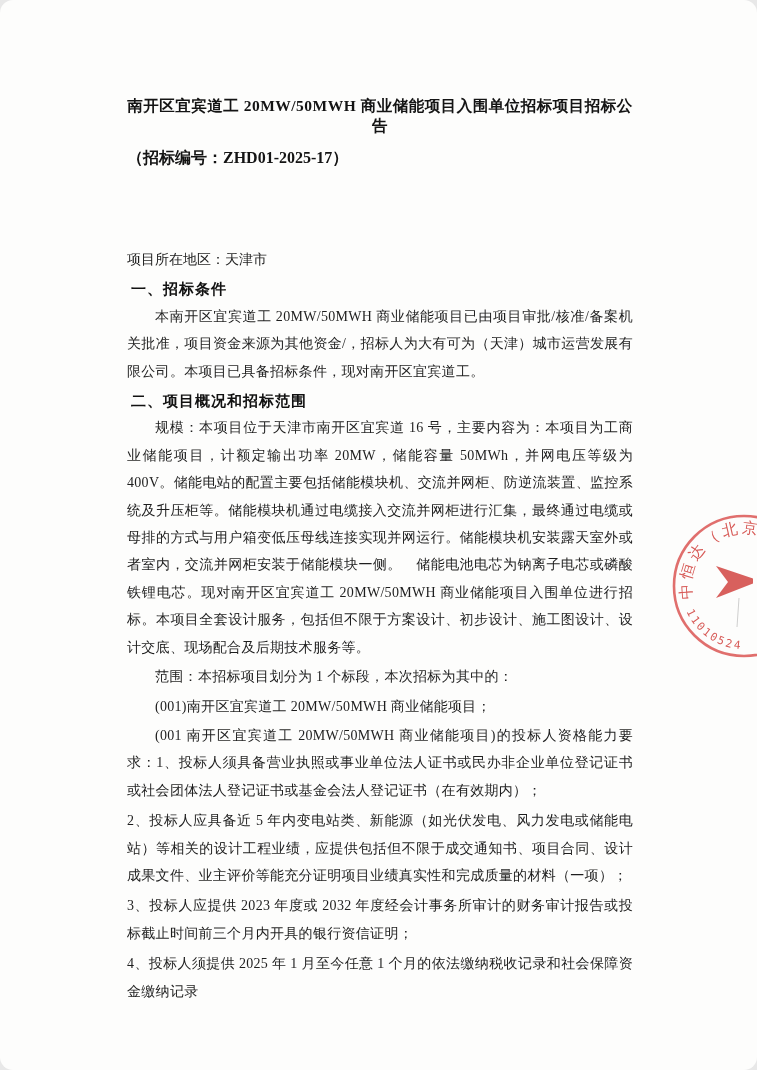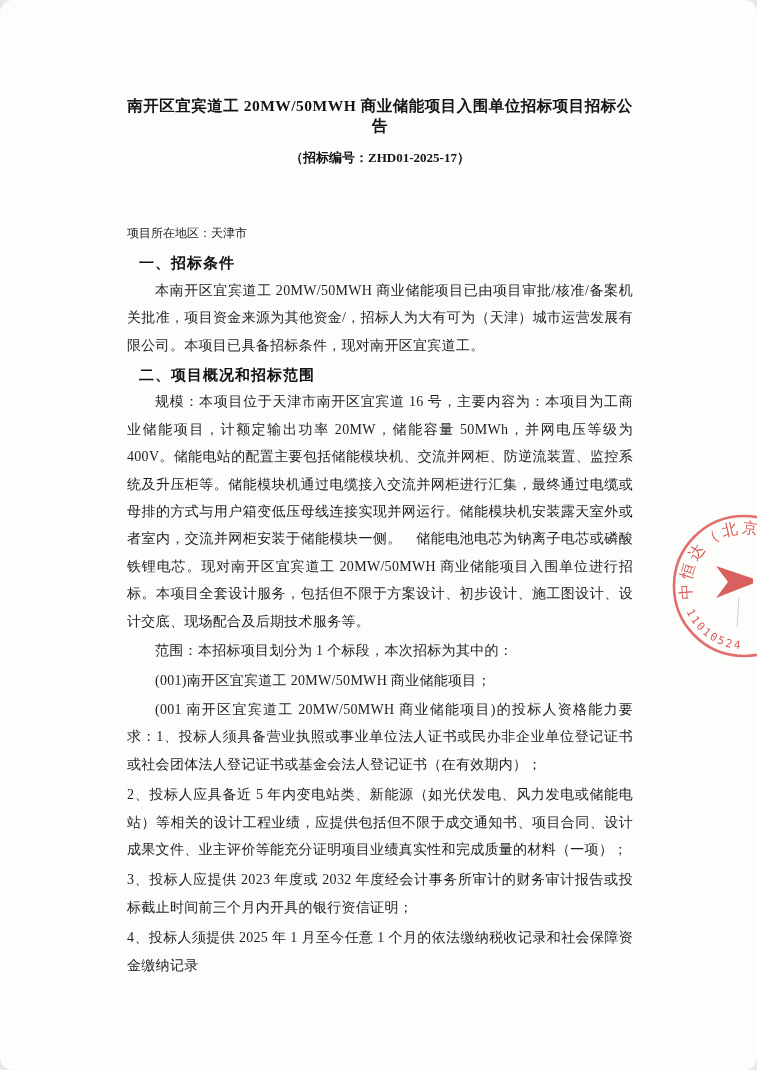--- a/index.html
+++ b/index.html
@@ -21,33 +21,33 @@
     margin:6px 0 0;
     font-size:15.5px;
     font-weight:bold;
     text-align:center;
     line-height:20px;
     letter-spacing:0.5px;
     color:#141414;
   }
   .subtitle{
     margin:12px 0 0;
-    font-size:13px;
+    font-size:16px;
     font-weight:bold;
-    text-align:center;
+    text-align:left;
     line-height:20px;
     color:#141414;
   }
   .location{
-    margin:52px 0 0;
-    font-size:12px;
+    margin:78px 0 0;
+    font-size:14px;
     line-height:27.4px;
   }
   .heading{
-    margin:2px 12px 0;
+    margin:2px 4px 0;
     font-family:"Liberation Sans", sans-serif;
     font-size:15px;
     font-weight:bold;
     line-height:27.4px;
     letter-spacing:1px;
     color:#111;
   }
   .para{
     margin:0;
     font-size:14px;

